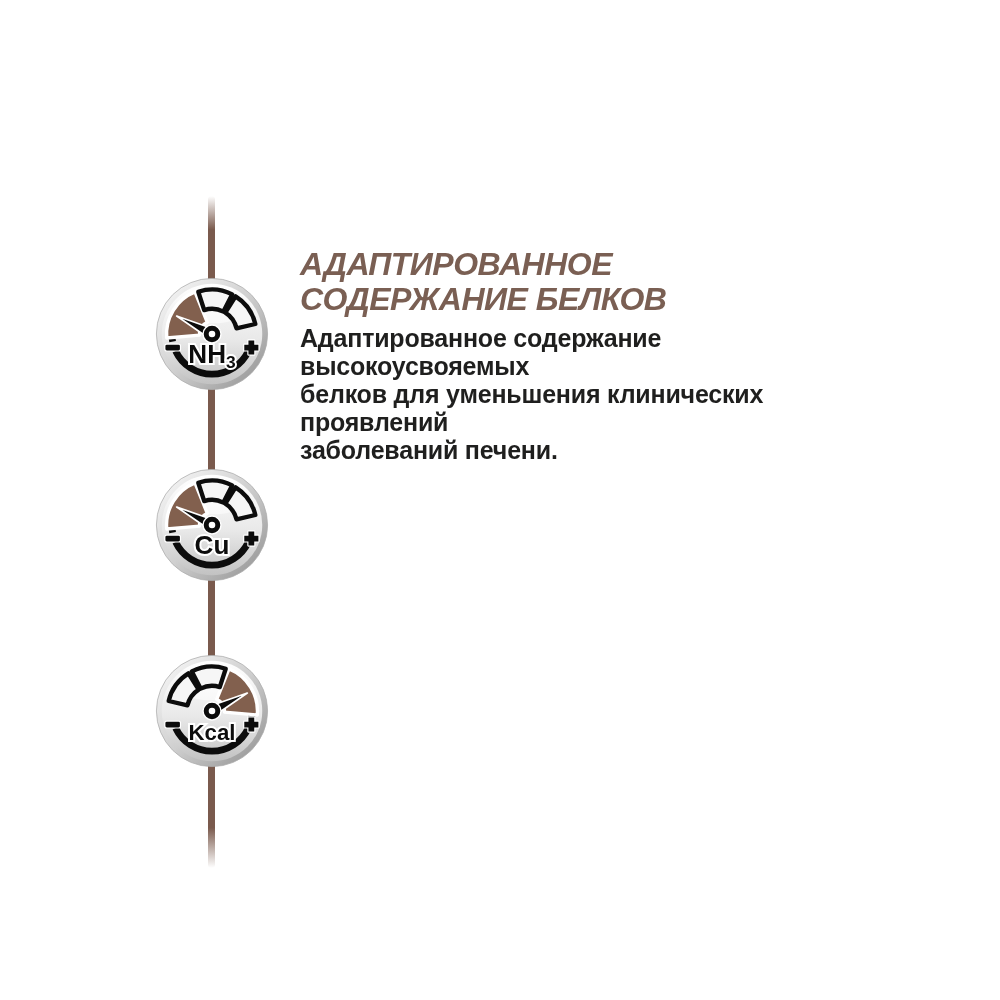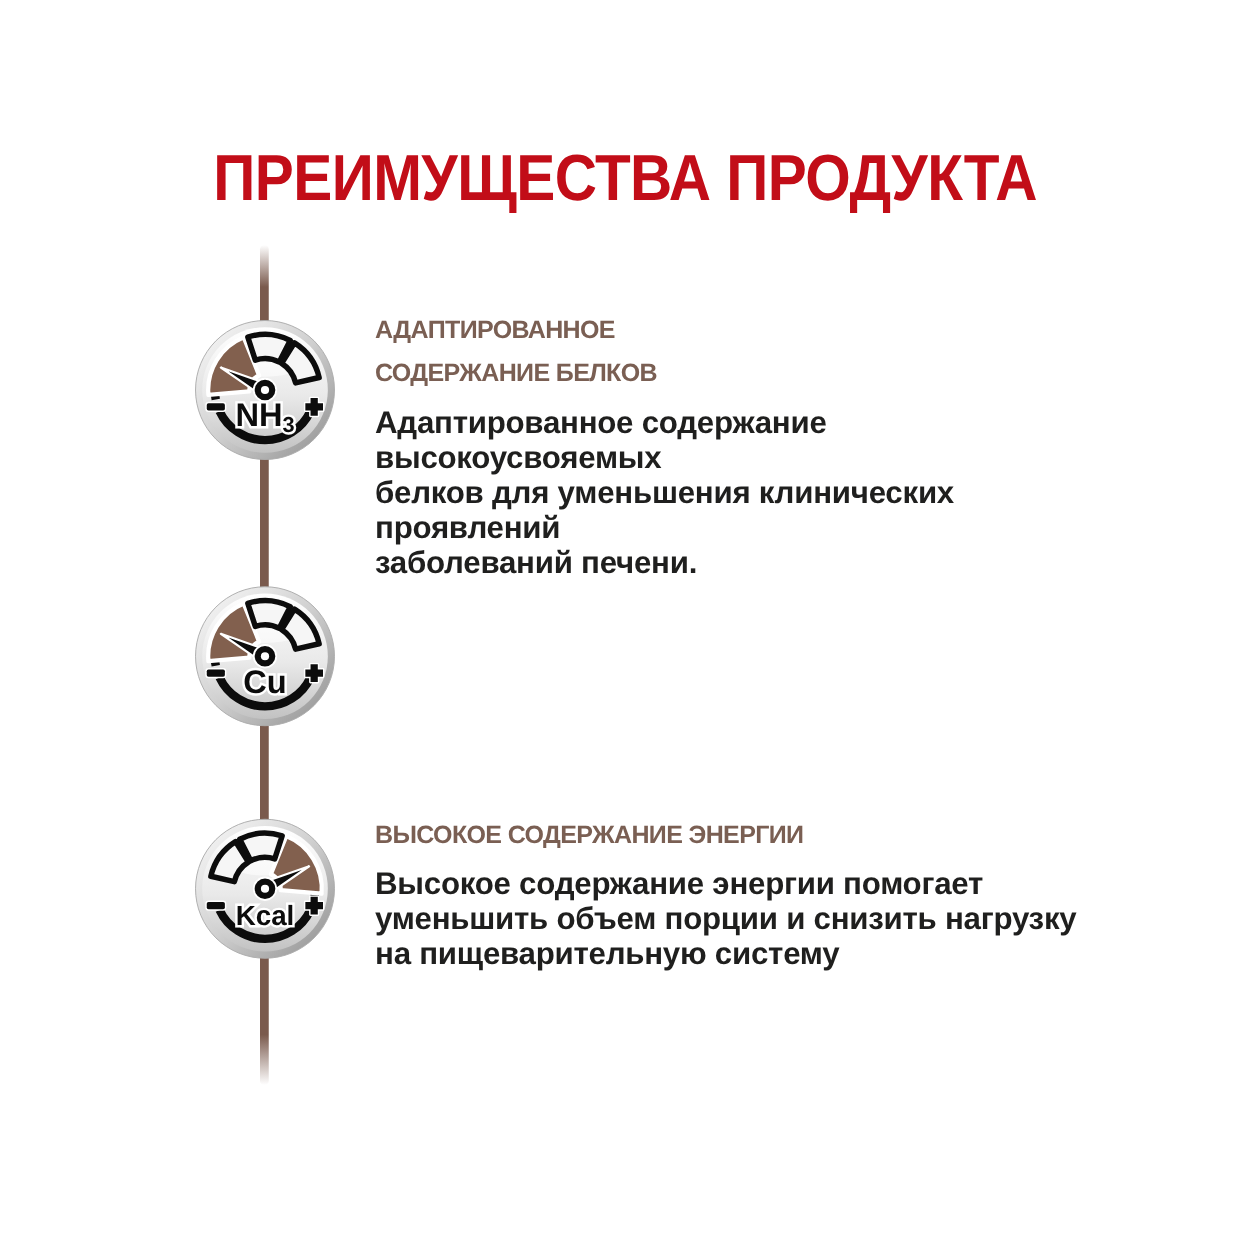--- a/index.html
+++ b/index.html
@@ -14,39 +14,38 @@
     color:var(--red);letter-spacing:-0.5px;
   }
   .title .squeeze{display:inline-block;transform:scaleX(.9);transform-origin:center;white-space:nowrap;}
   .timeline{
     position:absolute;left:208px;top:196px;width:7px;height:672px;z-index:1;border-radius:4px;
     background:linear-gradient(to bottom,
       rgba(122,90,77,0) 0%, var(--line) 5%,
       var(--line) 94%, rgba(122,90,77,0) 100%);
   }
   .gauge-host{position:absolute;left:154px;width:116px;height:116px;z-index:2;}
-  #gauge0{top:254px;} #gauge1{top:467px;} #gauge2{top:653px;text-align:center;}
+  #gauge0{top:276px;} #gauge1{top:467px;} #gauge2{top:653px;text-align:center;}
   .gauge-host svg{display:block;width:116px;height:116px;}
   .benefit-text{position:absolute;left:300px;width:580px;z-index:2;}
   #text0{top:247px;} #text1{top:468px;} #text2{top:651px;}
   .benefit-heading{
-    margin:0 0 7px 0;font-size:20px;line-height:35px;font-weight:bold;
-    color:var(--brown);letter-spacing:-0.5px;white-space:pre-line;
+    margin:0 0 7px 0;font-size:32px;line-height:35px;font-weight:bold;
+    color:var(--brown);letter-spacing:-0.5px;white-space:pre-line;font-style:italic;
   }
   .benefit-body{
     margin:0;font-size:25px;line-height:28px;font-weight:bold;
     color:var(--body);letter-spacing:-0.2px;white-space:pre-line;
   }
 </style>
 </head>
 <body>
 
 <div class="page" style="--red: #c20d18; --brown: #7a5f53; --line: #7a5a4d; --body: #1f1f1e;">
 
-  <h1 class="title"><span class="squeeze">ПРЕИМУЩЕСТВА ПРОДУКТА</span></h1>
 
   <div class="timeline"></div>
 
   <div class="gauge-host" id="gauge0">
 <svg viewBox="0 0 120 120" xmlns="http://www.w3.org/2000/svg">
   <defs>
     <linearGradient id="rim0" x1="0" y1="0" x2="1" y2="1">
       <stop offset="0" stop-color="#fcfcfc"></stop>
             <stop offset="0.5" stop-color="#cfcfcf"></stop>
             <stop offset="1" stop-color="#8e8e8e"></stop>
@@ -144,20 +143,14 @@
     <h2 class="benefit-heading">АДАПТИРОВАННОЕ
 СОДЕРЖАНИЕ БЕЛКОВ</h2>
     <p class="benefit-body">Адаптированное содержание высокоусвояемых
 белков для уменьшения клинических проявлений
 заболеваний печени.</p>
   </div>
 
   <div class="benefit-text" id="text1">
   </div>
 
-  <div class="benefit-text" id="text2">
-    <h2 class="benefit-heading">ВЫСОКОЕ СОДЕРЖАНИЕ ЭНЕРГИИ</h2>
-    <p class="benefit-body">Высокое содержание энергии помогает
-уменьшить объем порции и снизить нагрузку
-на пищеварительную систему</p>
-  </div>
 
 </div>
 
 </body></html>

